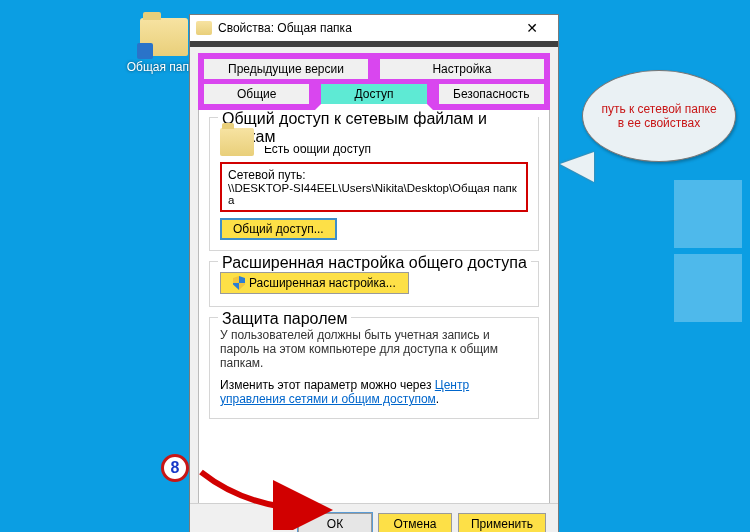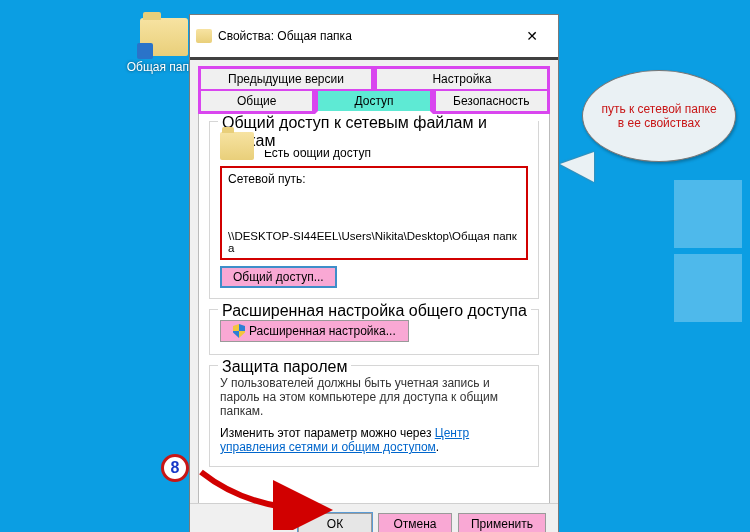--- a/index.html
+++ b/index.html
@@ -48,44 +48,44 @@
   .win-flag .q2 { top: 74px; left: 74px; }
 
   .dialog {
     position: absolute;
     top: 14px; left: 189px;
     width: 370px; height: 530px;
     background: #f0f0f0;
     border: 1px solid #7a7a7a;
   }
   .titlebar {
-    height: 45px; background: #fff;
+    height: 32px; background: #fff;
     display: flex; align-items: center;
     padding: 12px 6px;
-    border-bottom: 3px solid #404040;
+    border-bottom: 6px solid #404040;
   }
   .titlebar .icon {
     width: 16px; height: 14px;
     background: linear-gradient(#f7e3a2, #e9cf7a);
     border-radius: 2px; margin-right: 6px;
   }
   .titlebar .title { flex: 1; font-size: 12px; }
   .titlebar .close {
     width: 40px; height: 22px;
     display: flex; align-items: center; justify-content: center;
     font-size: 14px;
   }
   .tabs-area {
     padding: 6px 8px 0 8px;
     background: #f0f0f0;
   }
   .tab-row { display: flex; gap: 0; }
   .tab {
     flex: 1;
-    border: 3px solid #d946ef;
+    border: 6px solid #d946ef;
     background: #f7f7f7;
     padding: 3px 8px;
     text-align: center;
     font-size: 12px;
     position: relative;
   }
   .tab.inactive { background: #f0f0f0; }
   .tab.active { background: #5eead4; border-bottom-color: #fff; z-index: 2; }
   .tab-row.second .tab { border-top: none; }
   .tab-row.second { margin-top: -1px; }
@@ -113,21 +113,21 @@
   .folder-row .ficon {
     width: 34px; height: 28px;
     background: linear-gradient(#f7e3a2, #e9cf7a);
     border-radius: 2px; position: relative;
   }
   .folder-row .ficon::before {
     content: ""; position: absolute; top: -5px; left: 2px;
     width: 12px; height: 6px; background: #e9cf7a; border-radius: 2px 2px 0 0;
   }
   .btn {
-    background: #f9a8d4;
+    background: #fde047;
     border: 1px solid #9a9a9a;
     padding: 3px 12px;
     font-size: 12px;
     font-family: inherit;
     display: inline-flex; align-items: center; gap: 4px;
   }
   .btn.highlight { border: 2px solid #3e8ec9; padding: 2px 11px; }
   .shield {
     width: 12px; height: 14px; display: inline-block;
     background: conic-gradient(#2d7fd3 0 90deg, #f2c53d 90deg 180deg, #2d7fd3 180deg 270deg, #f2c53d 270deg 360deg);
@@ -139,21 +139,21 @@
     position: absolute;
     bottom: 0; left: 0; right: 0;
     height: 40px;
     border-top: 1px solid #d0d0d0;
     background: #f0f0f0;
     display: flex; justify-content: flex-end; align-items: center;
     gap: 6px; padding-right: 12px;
   }
   .dialog-buttons .btn { min-width: 74px; justify-content: center; }
   .dialog-buttons .btn.ok { background: #e6e6e6; outline: 1px solid #5a9bd4; }
-  .network-path { font-size: 11.5px; word-break: break-all; margin-top: 44px; }
+  .network-path { font-size: 11.5px; word-break: break-all; }
 
   .callout {
     position: absolute;
     top: 70px; left: 582px;
     width: 154px; height: 92px;
     background: #eaf1f4;
     border: 1px solid #777;
     border-radius: 50%;
     box-shadow: 1px 2px 3px rgba(0,0,0,.25);
     display: flex; align-items: center; justify-content: center;

